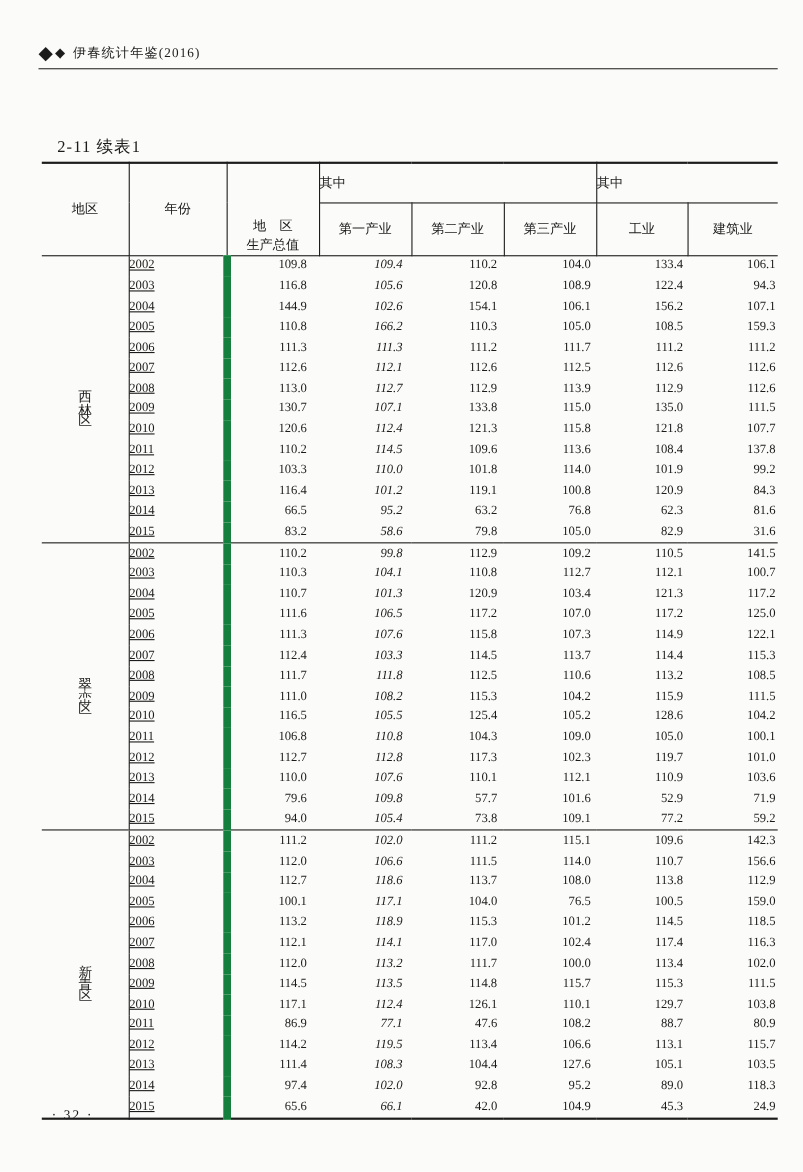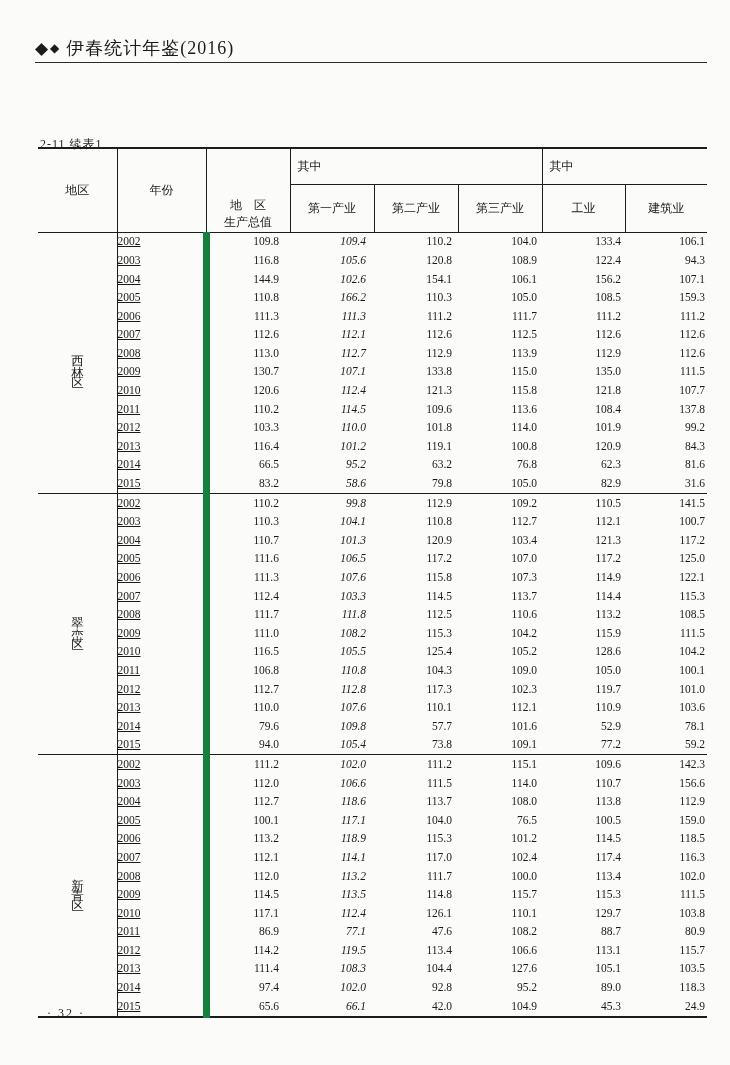--- a/index.html
+++ b/index.html
@@ -18,28 +18,27 @@
     left: 35px; top: 36px;
     width: 672px;
     height: 24px;
     display: flex;
     align-items: center;
     border-bottom: 1.5px solid #2b2b2b;
     padding-bottom: 2px;
   }
   .diamond-lg { font-size: 17px; line-height: 1; margin-right: 2px; }
   .diamond-sm { font-size: 12px; line-height: 1; margin-right: 7px; }
-  .head-title { font-size: 18px; letter-spacing: 1px; }
+  .head-title { font-size: 12px; letter-spacing: 1px; }
   
   .table-label {
     position: absolute;
-    left: 40px; top: 124px;
-    font-size: 12px;
+    left: 52px; top: 124px;
+    font-size: 15px;
     letter-spacing: 1px;
-    margin-top: 12px;
   }
   
   table.yb {
     position: absolute;
     left: 38px; top: 147px;
     width: 669px;
     border-collapse: collapse;
     table-layout: fixed;
     border-top: 2px solid #1c1c1c;
     border-bottom: 2px solid #1c1c1c;
@@ -53,21 +52,21 @@
     border: 1px solid #1c1c1c;
     font-size: 12px;
   }
   thead tr.h1 th { height: 27px; }
   thead tr.h2 th { height: 37px; vertical-align: middle; text-align: center; margin-left: 40px; }
   thead th.no-l { border-left: 0; }
   thead th.no-r { border-right: 0; }
   thead th.among {
     text-align: left;
     vertical-align: middle;
-    padding-left: 7px;
+    padding-left: 0;
   }
   thead th.rowspan2 { vertical-align: middle; text-align: center; }
   .gdp-head { display: inline-block; text-align: center; line-height: 1.45; margin-top: 48px; }
   
   tbody td {
     height: 18.6px;
     font-size: 11.5px;
     vertical-align: middle;
     white-space: nowrap;
   }
@@ -378,21 +377,21 @@
           <td class="c5">110.9</td>
           <td class="c6">103.6</td>
         </tr>
         <tr>
           <td class="c0">2014</td>
           <td class="c1">79.6</td>
           <td class="c2">109.8</td>
           <td class="c3">57.7</td>
           <td class="c4">101.6</td>
           <td class="c5">52.9</td>
-          <td class="c6">78.1</td>
+          <td class="c6">71.9</td>
         </tr>
         <tr>
           <td class="c0">2015</td>
           <td class="c1">94.0</td>
           <td class="c2">105.4</td>
           <td class="c3">73.8</td>
           <td class="c4">109.1</td>
           <td class="c5">77.2</td>
           <td class="c6">59.2</td>
         </tr>

